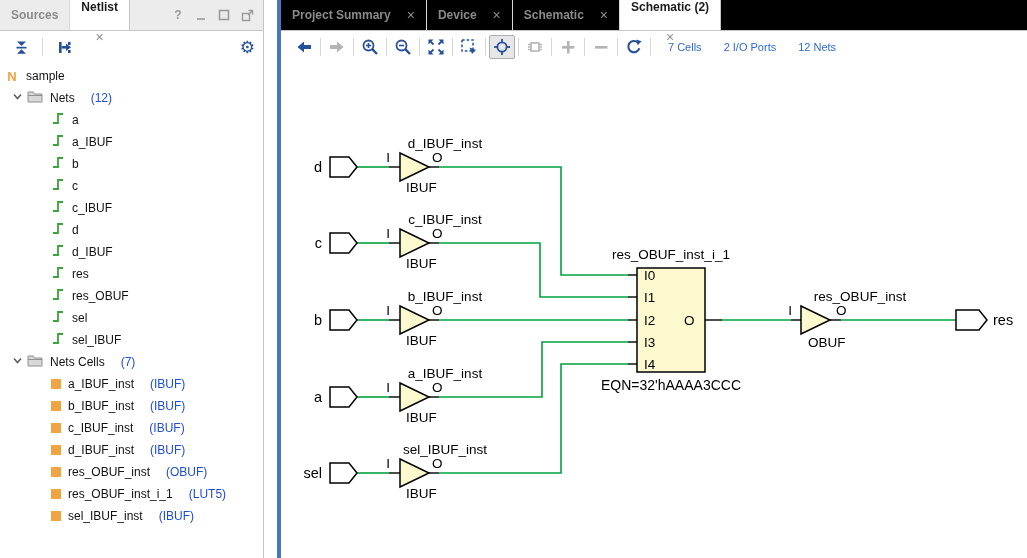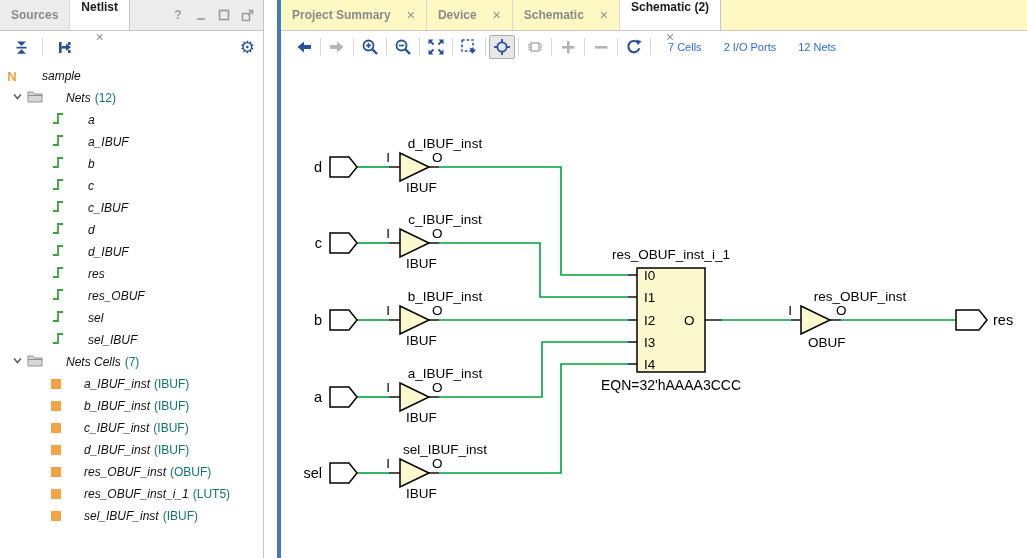--- a/index.html
+++ b/index.html
@@ -16,30 +16,30 @@
   .lp-winicons .wi{display:flex;align-items:center;justify-content:center;width:14px;height:14px;font-size:12px;font-weight:bold;}
   .lp-toolbar{height:32px;display:flex;align-items:center;border-bottom:1px solid #dcdcdc;padding:0 8px;gap:8px;background:#fff;}
   .tbsep{width:1px;height:18px;background:#d8d8d8;}
   .gear{margin-left:auto;font-size:17px;color:#27509b;line-height:1;}
 
   .tree{position:absolute;top:63px;left:0;right:0;bottom:0;background:#fff;font-size:12px;color:#111;padding-top:2px;overflow:hidden;}
   .trow{height:22px;display:flex;align-items:center;white-space:nowrap;}
   .lvl1{padding-left:5px;}
   .lvl2{padding-left:12px;}
   .lvl3{padding-left:51px;}
-  .trow .lbl{margin-left:23px;font-style:italic;}
-  .muted{color:#0f766e;margin-left:4px;}
+  .trow .lbl{margin-left:7px;}
+  .muted{color:#1d4ed8;margin-left:16px;}
   .nicon-letter{color:#f0a443;font-weight:bold;font-size:13px;width:14px;text-align:center;}
   .sq{width:10px;height:10px;background:#f0a443;}
   .chev{margin-right:4px;}
 
   
   .blue-bar{position:absolute;left:277px;top:0;width:4px;height:558px;background:#4678bb;}
   .right-panel{position:absolute;left:281px;top:0;width:746px;height:558px;}
-  .rp-tabs{height:30px;background:#fef9c3;border-bottom:1px solid #c6c6c6;display:flex;align-items:stretch;}
+  .rp-tabs{height:30px;background:#000000;border-bottom:1px solid #c6c6c6;display:flex;align-items:stretch;}
   .rp-toolbar{height:32px;display:flex;align-items:center;background:#fff;border-bottom:1px solid #d8d8d8;padding-left:10px;gap:3px;}
   .ticon{width:26px;height:24px;display:flex;align-items:center;justify-content:center;}
   .ticon.sel{background:#e7e7e7;border:1px solid #adadad;border-radius:2px;box-sizing:border-box;}
   .stats{display:flex;gap:22px;margin-left:14px;font-size:11px;color:#2e6bd4;white-space:nowrap;}
   .stats span{cursor:default;}
   .canvas{position:absolute;left:0;top:63px;width:746px;height:495px;background:#fff;}
   .canvas svg{display:block;}
 
   
   .stext{font-family:"Liberation Sans",sans-serif;font-size:13.5px;fill:#000;}

